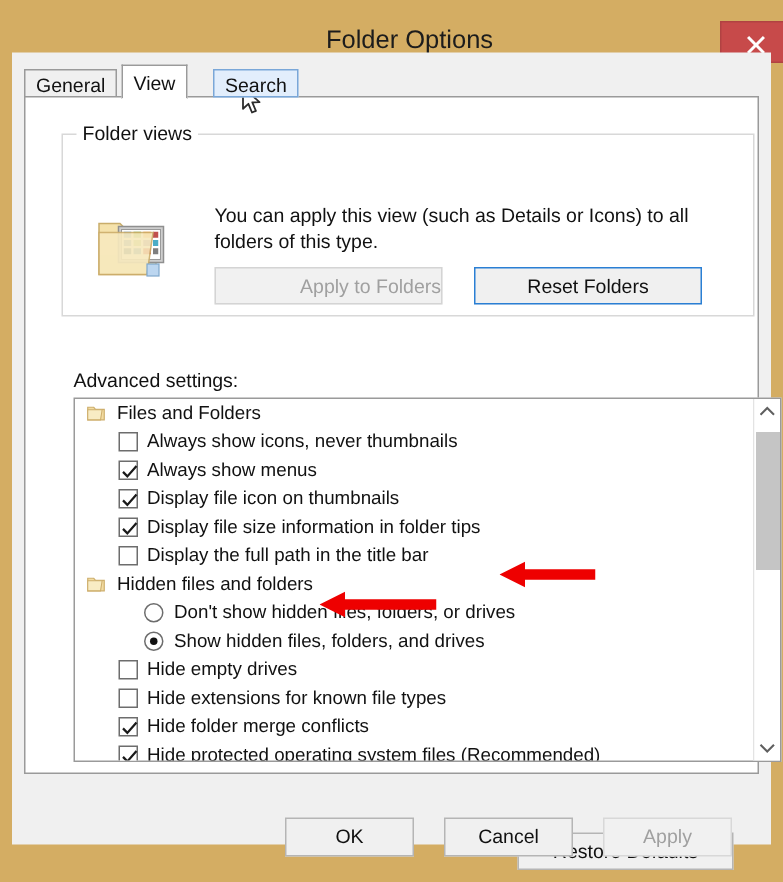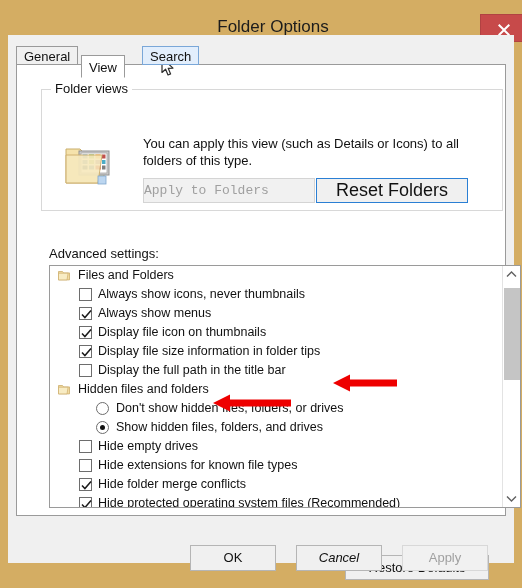--- a/index.html
+++ b/index.html
@@ -133,39 +133,39 @@
     position: absolute;
     left: 135px; top: 100px;
     width: 345px;
     font-size: 13px;
     color: #111;
     line-height: 17px;
   }
   #btn-apply-to-folders {
     position: absolute;
     left: 135px; top: 143px;
-    width: 172px;  height: 25px;
+    width: 152px;  height: 25px;
     background: #f1f1f1;
     border: 1px solid #d4d4d4;
     box-sizing: border-box;
     color: #a0a0a0;
     font-size: 13px;
     line-height: 23px;
-    text-align: left;
-    font-family: Liberation Mono, monospace;
+    text-align: right;
+    font-family: Liberation Sans, sans-serif;
   }
   #btn-reset-folders {
     position: absolute;
     left: 308px; top: 143px;
     width: 152px;  height: 25px;
     background: #f0f0f0;
     border: 1px solid #2a7fd4;
     box-sizing: border-box;
     color: #111;
-    font-size: 18px;
+    font-size: 13px;
     line-height: 23px;
     text-align: center;
     cursor: pointer;
     font-family: "Liberation Sans", sans-serif;
   }
 
   
   #advanced-label {
     position: absolute;
     left: 41px;  top: 211px;
@@ -299,21 +299,21 @@
     border: 1px solid #b5b5b5;
     box-sizing: border-box;
     color: #111;
     font-size: 13px;
     line-height: 24px;
     text-align: center;
     cursor: pointer;
     font-family: "Liberation Sans", sans-serif;
   }
   #btn-ok     { left: 190px; }
-  #btn-cancel { left: 296px; font-style: italic; }
+  #btn-cancel { left: 296px; }
   #btn-apply  {
     left: 402px;
     color: #a0a0a0;
     background: #f1f1f1;
     border-color: #d8d8d8;
   }
 
   
   .anno-arrow { position: absolute; }
   #anno-arrow-1 { left: 333px; top: 374px; }
@@ -337,21 +337,21 @@
       <svg width="16" height="16" viewBox="0 0 16 16">
         <path d="M3.4 3.0 L8 7.6 L12.6 3.0 L14 4.4 L9.4 9 L14 13.6 L12.6 15 L8 10.4 L3.4 15 L2 13.6 L6.6 9 L2 4.4 Z" fill="#ffffff"></path>
       </svg>
     </div>
   </div>
 
   <div id="client">
 
     <div id="tabstrip">
       <div class="tab" style="left:0px;">General</div>
-      <div class="tab active" style="left:65px;margin-top:12px;">View</div>
+      <div class="tab active" style="left:65px;">View</div>
       <div class="tab hover" style="left:126px;">Search</div>
     </div>
 
     <div id="tabpage"></div>
 
     <div id="group-folder-views"></div>
     <div id="group-folder-views-legend">Folder views</div>
 
     <div id="folder-views-icon">
       <svg width="50" height="48" viewBox="0 0 50 48">

